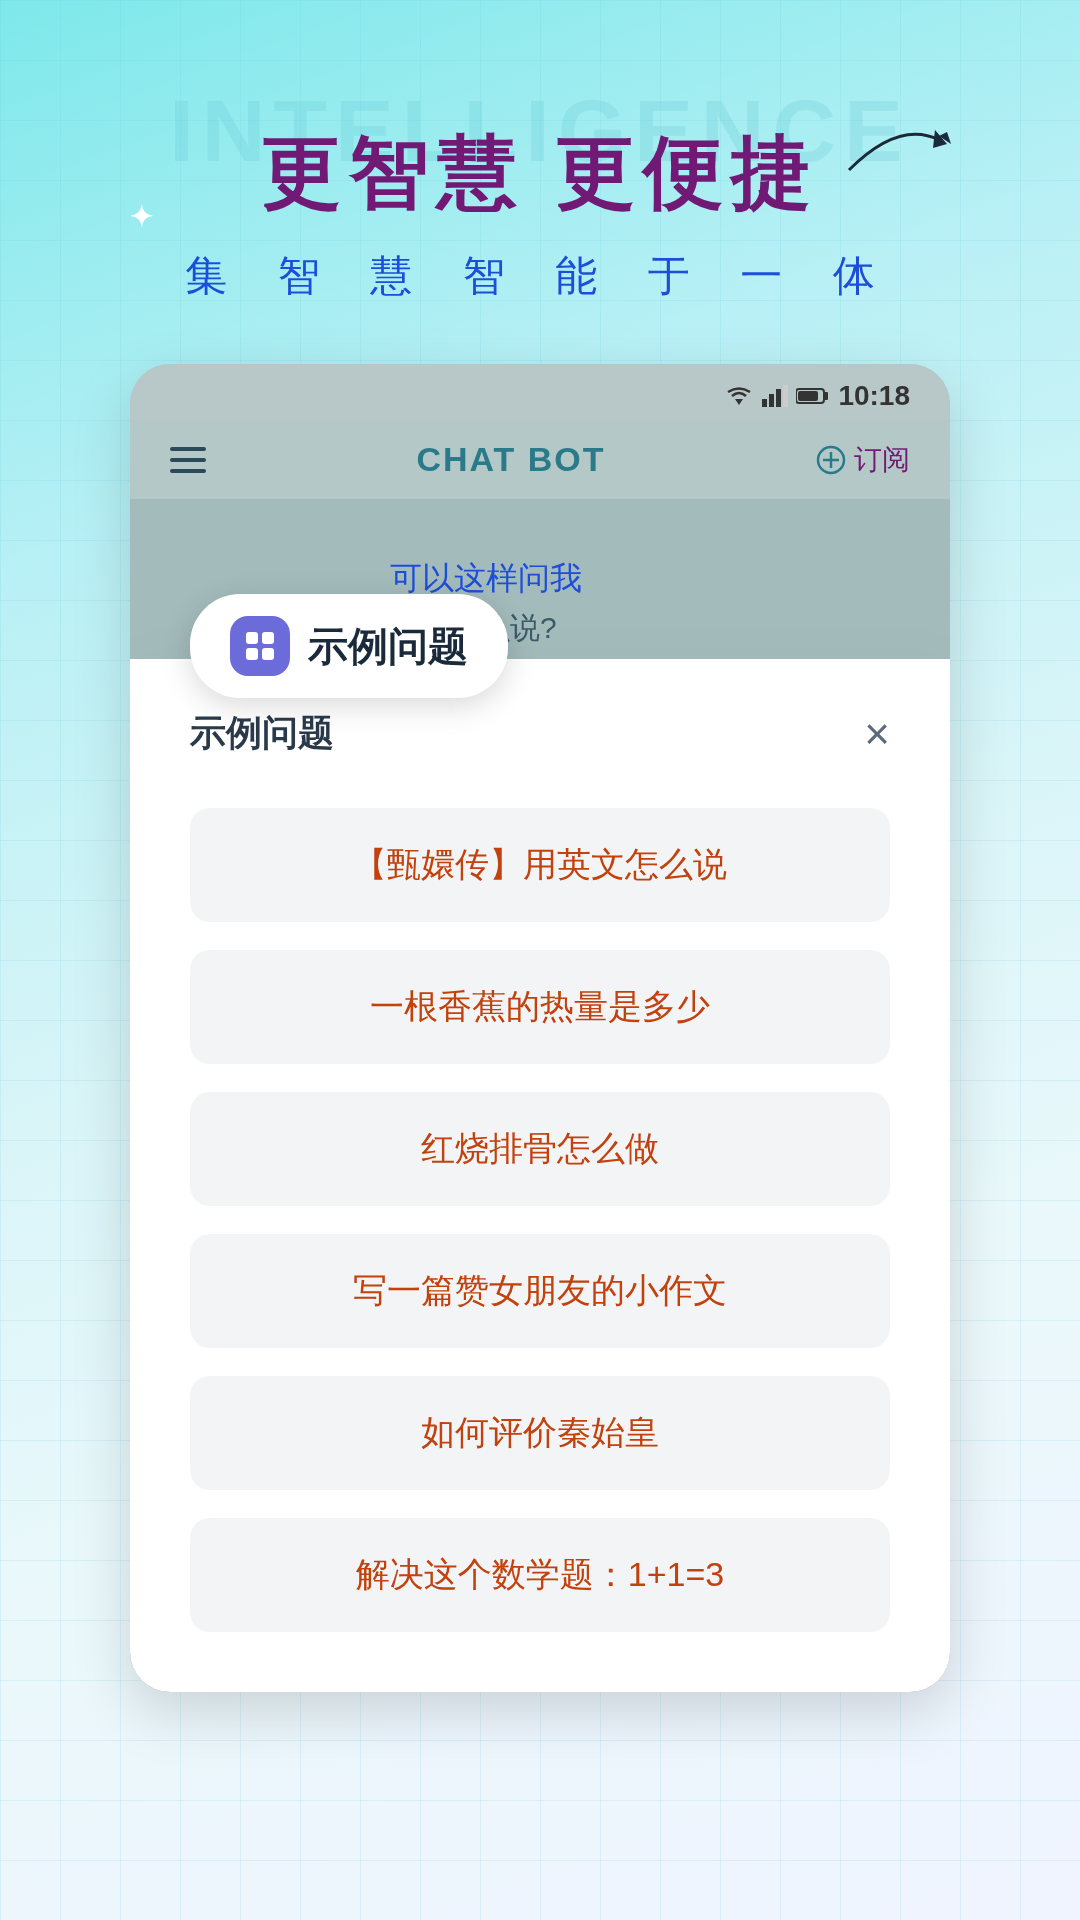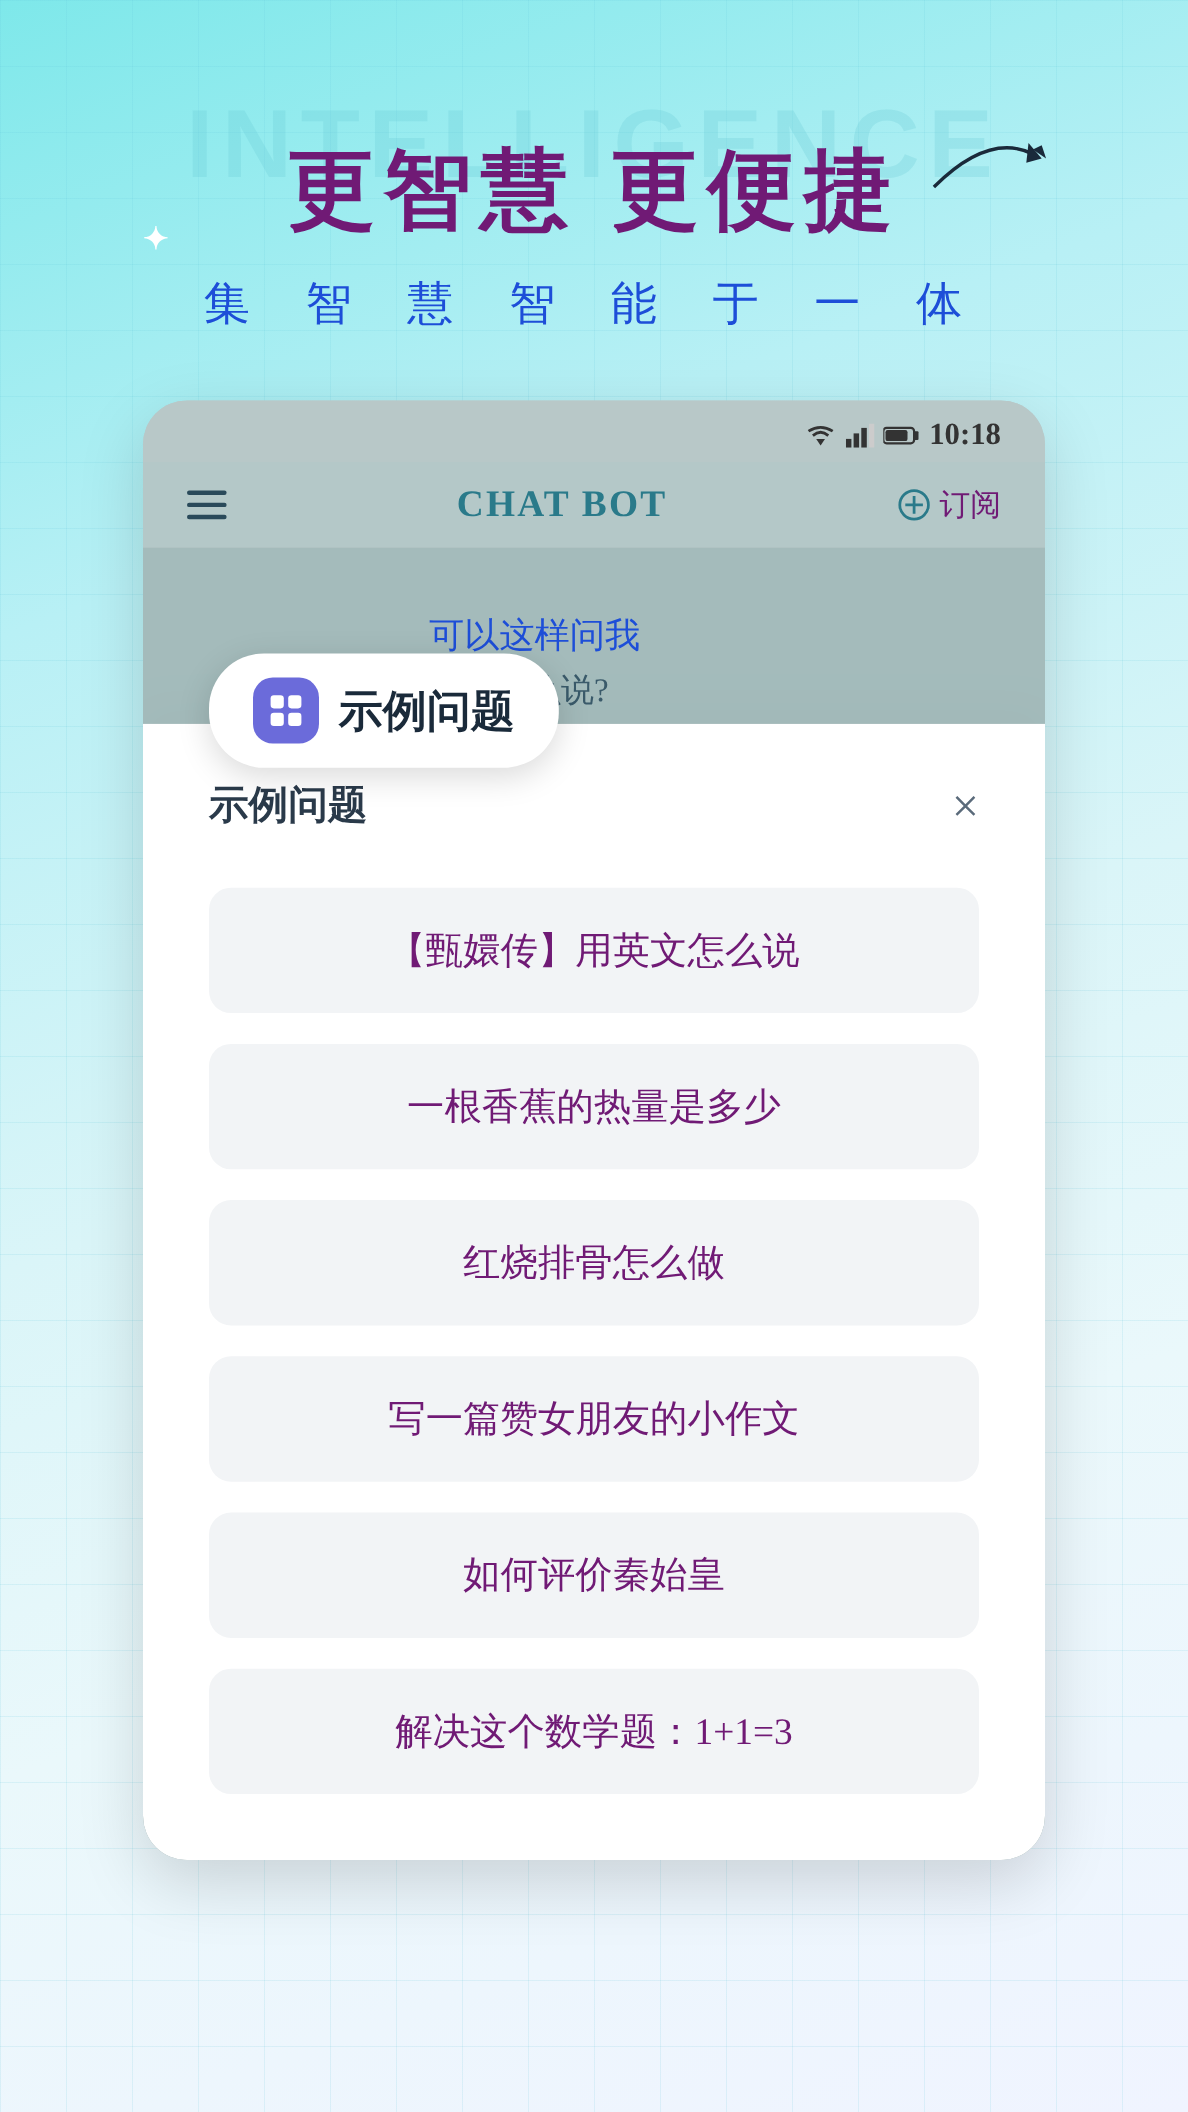--- a/index.html
+++ b/index.html
@@ -87,21 +87,20 @@
       position: relative;
     }
 
     .phone-card {
       width: 820px;
       background: #b8c8c8;
       border-radius: 40px;
       overflow: hidden;
       box-shadow: 0 20px 60px rgba(0,0,0,0.15);
       position: relative;
-      font-family: Liberation Serif, serif;
     }
 
     
     .status-bar {
       display: flex;
       justify-content: flex-end;
       align-items: center;
       padding: 16px 40px 8px;
       gap: 12px;
       background: #b8c8c8;
@@ -238,21 +237,21 @@
     .question-item {
       background: #f2f4f6;
       border-radius: 20px;
       padding: 34px 40px;
       text-align: center;
       cursor: pointer;
     }
 
     .question-item-text {
       font-size: 34px;
-      color: #701a75;
+      color: #c2410c;
       font-weight: 500;
     }
 
     
     .floating-badge {
       position: absolute;
       left: 60px;
       top: 230px;
       background: white;
       border-radius: 50px;

